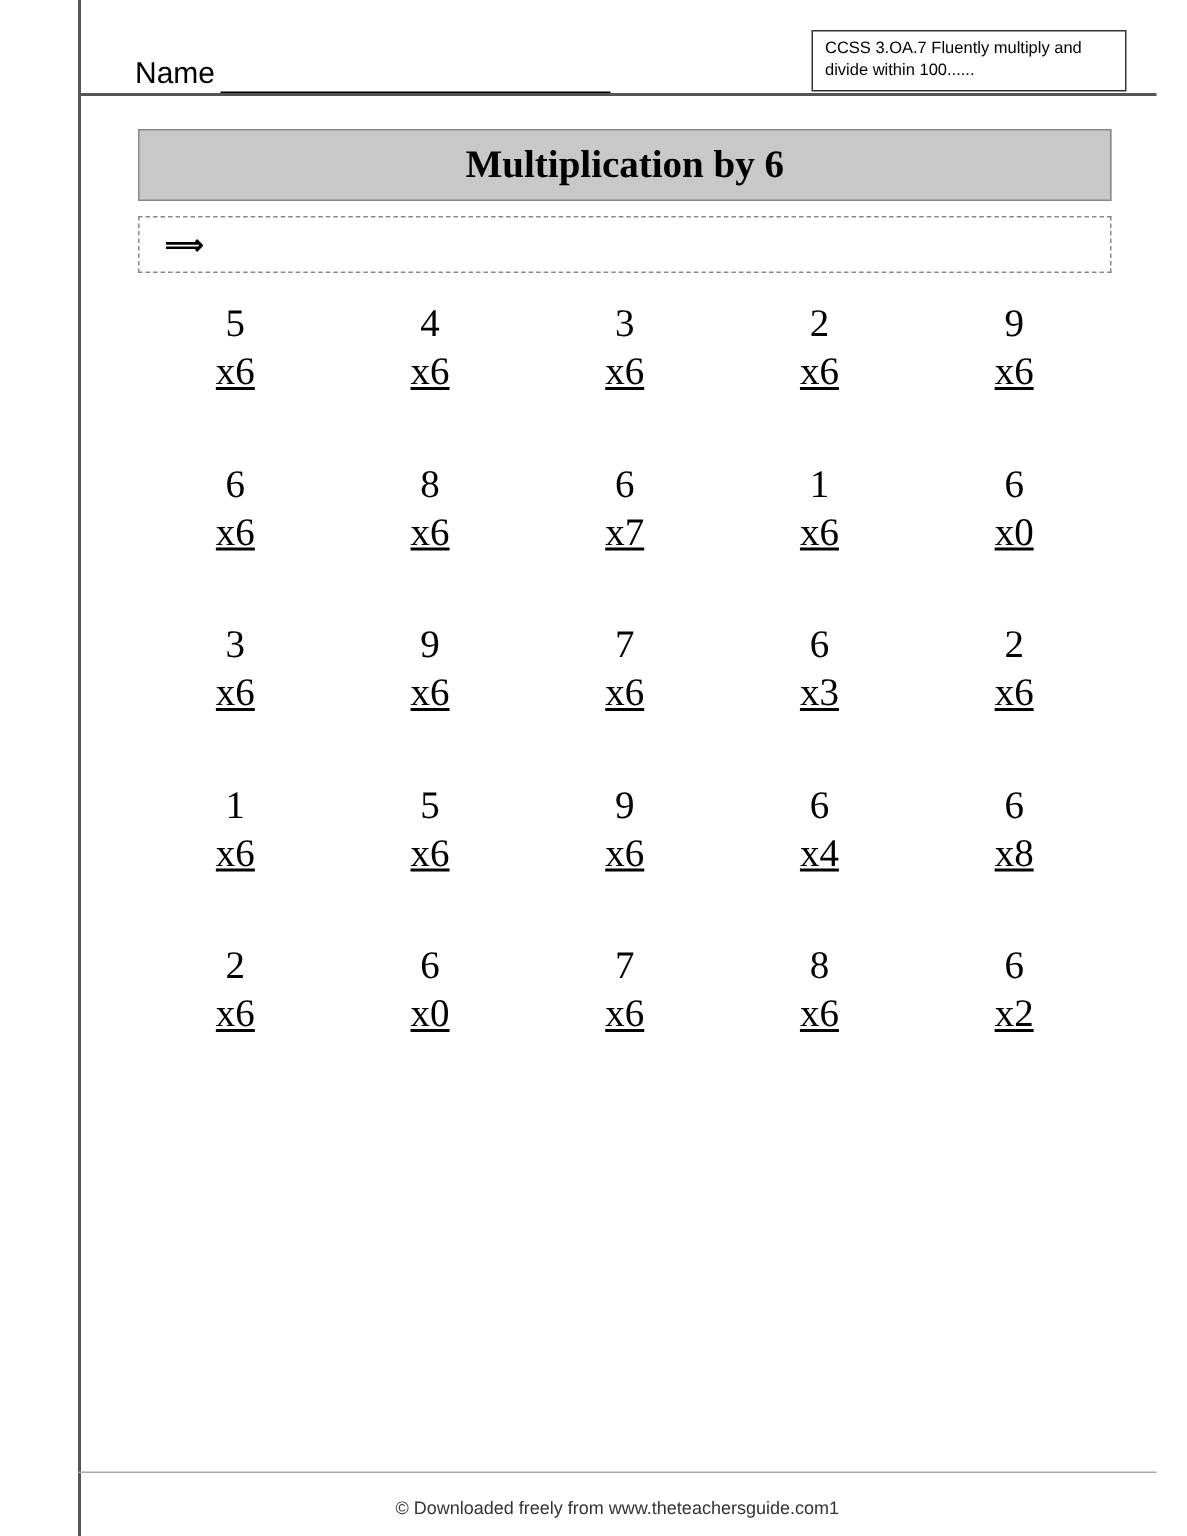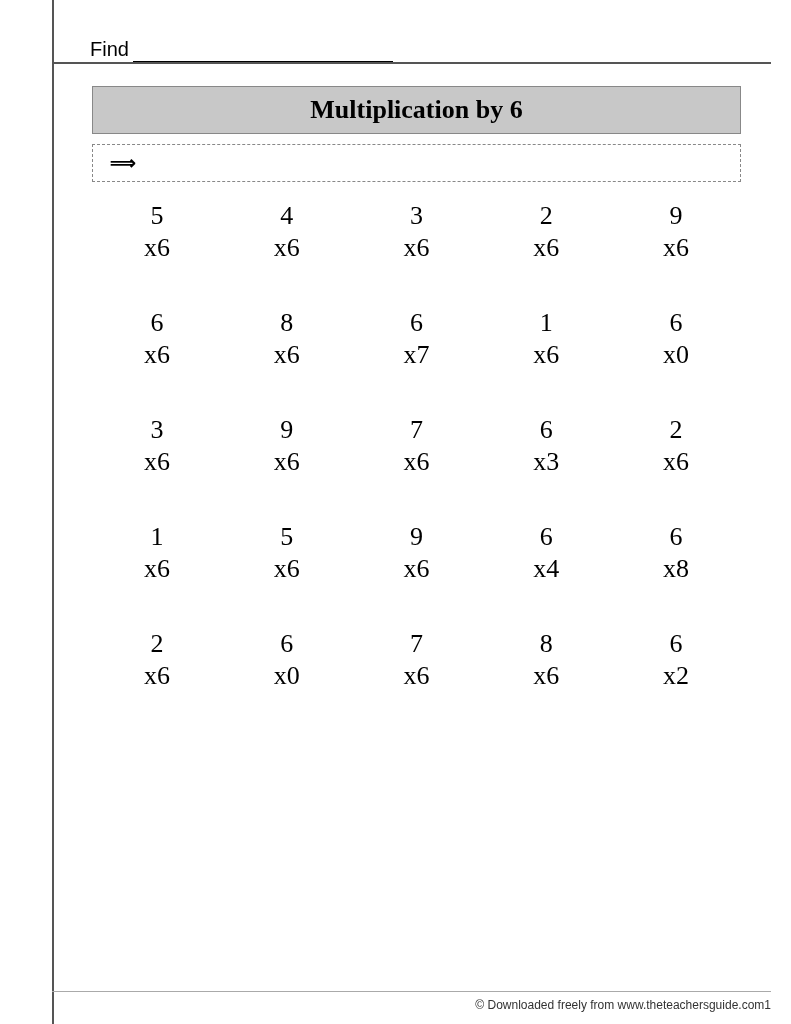--- a/index.html
+++ b/index.html
@@ -94,47 +94,51 @@
       margin-bottom: 42px;
     }
     .problem-top {
       font-size: 26px;
       font-family: 'Comic Sans MS', cursive;
       line-height: 1.2;
     }
     .problem-bottom {
       font-size: 26px;
       font-family: 'Comic Sans MS', cursive;
+      text-decoration: underline;
       line-height: 1.3;
     }
     .footer {
       position: absolute;
       bottom: 12px;
       left: 52px;
       right: 20px;
       display: flex;
-      justify-content: flex-end;
+      justify-content: center;
       align-items: center;
       font-size: 12px;
       font-family: Arial, sans-serif;
       color: #333;
       border-top: 1px solid #aaa;
-      padding-top: 6px;
+      padding-top: 16px;
     }
   </style>
 </head>
 <body>
 
 <div class="page">
   <div class="left-border"></div>
   <div class="top-border"></div>
 
   <div class="header-area">
     <div style="font-size:20px; font-family:Arial,sans-serif; margin-top:18px;">
-      <span>Find</span><span style="display:inline-block; border-bottom:2px solid #000; width:260px; margin-left:4px;">&nbsp;</span>
+      <span>Name</span><span style="display:inline-block; border-bottom:2px solid #000; width:260px; margin-left:4px;">&nbsp;</span>
+    </div>
+    <div class="ccss-box">
+      <span>CCSS 3.OA.7 Fluently multiply and divide  within 100......</span>
     </div>
   </div>
 
   <div class="content-area">
 
     <div class="title-box">
       <span>Multiplication by 6</span>
     </div>
 
     <div class="directions-box">

